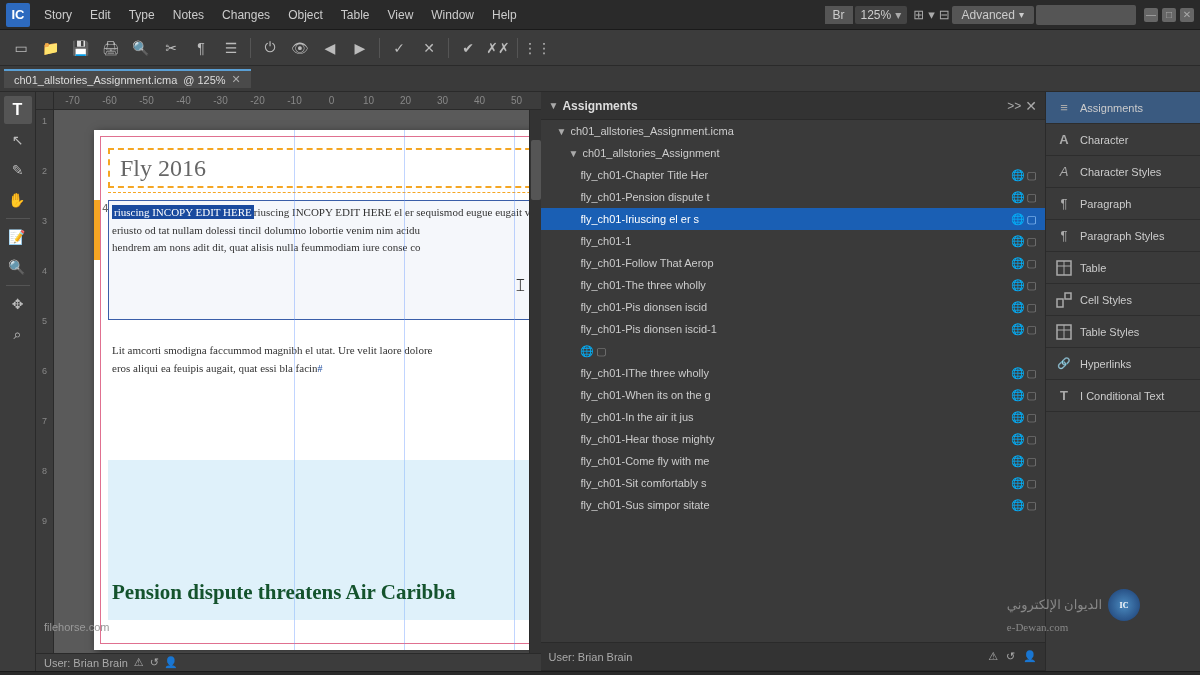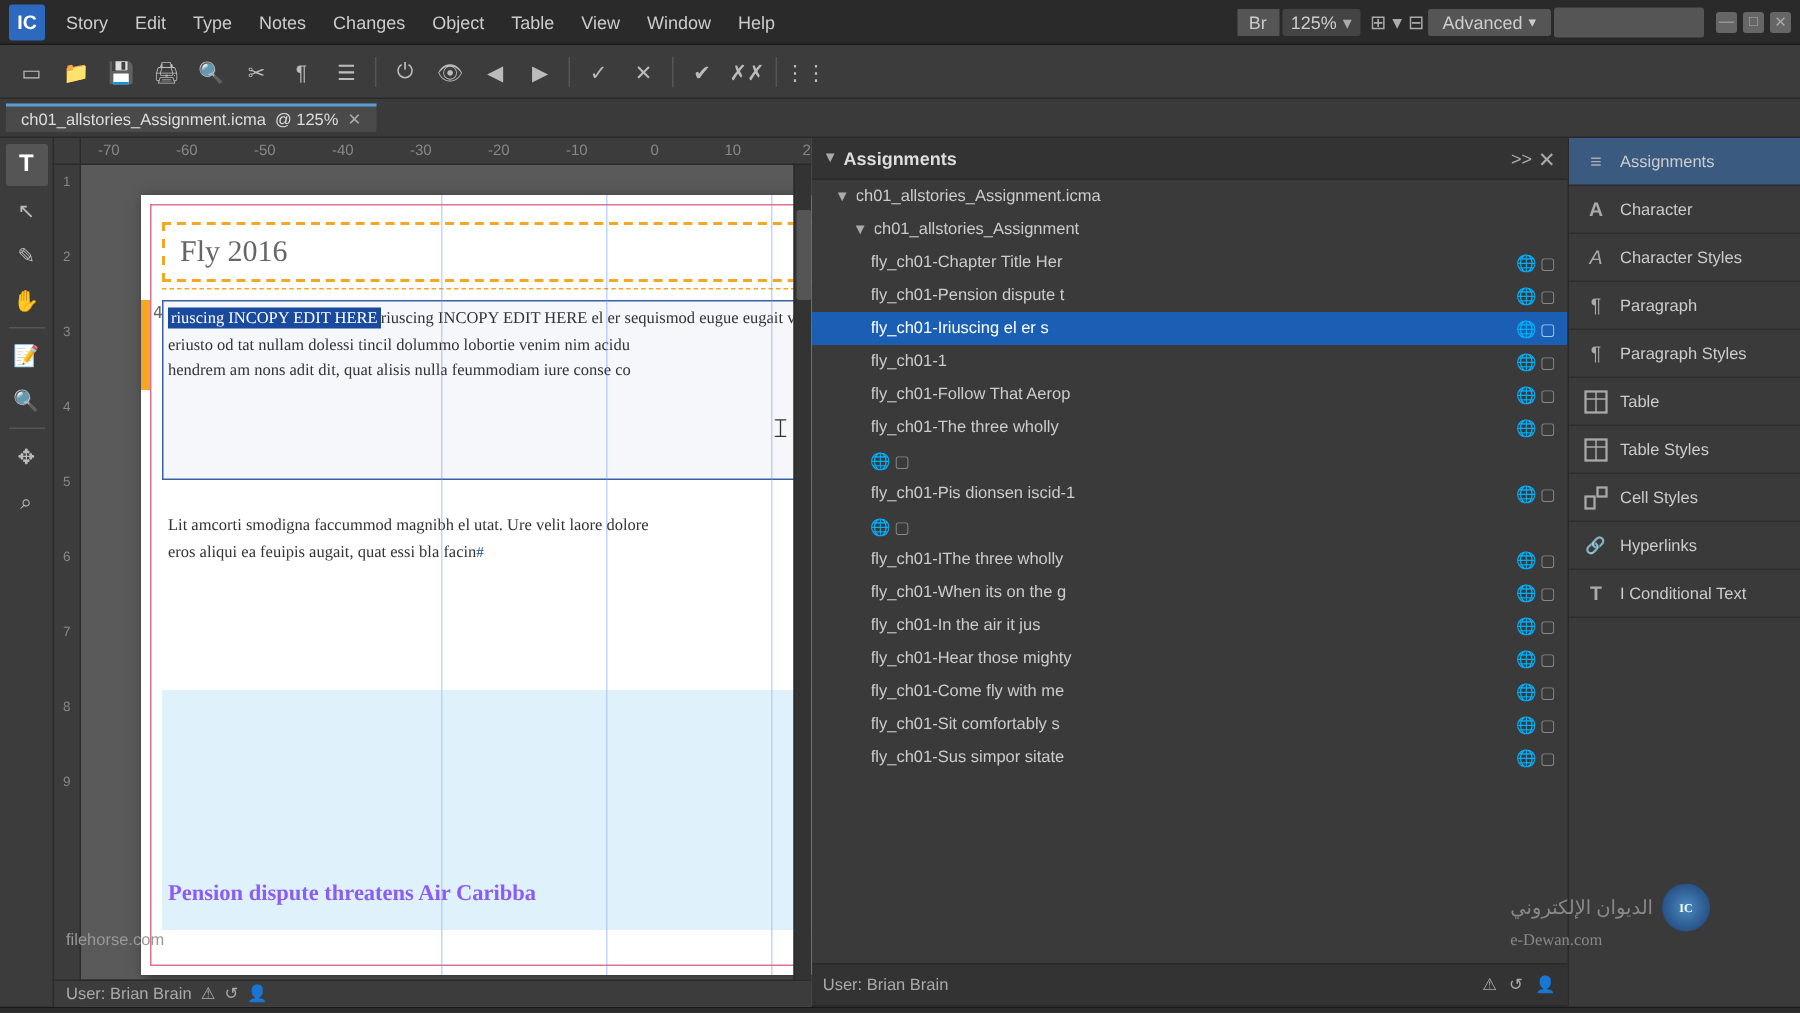--- a/index.html
+++ b/index.html
@@ -33,21 +33,21 @@
     
     #left-panel { width: 36px; background: #3c3c3c; border-right: 1px solid #2a2a2a; display: flex; flex-direction: column; align-items: center; padding: 4px 0; gap: 2px; }
     .lp-tool { width: 28px; height: 28px; display: flex; align-items: center; justify-content: center; color: #bbb; font-size: 14px; cursor: pointer; border-radius: 2px; }
     .lp-tool.active { background: #555; color: #fff; }
     .lp-sep { width: 24px; height: 1px; background: #555; margin: 2px 0; }
 
     
     #canvas-area { flex: 1; background: #5a5a5a; overflow: hidden; position: relative; }
     #ruler-h { height: 18px; background: #3c3c3c; border-bottom: 1px solid #2a2a2a; display: flex; align-items: center; padding-left: 18px; font-size: 10px; color: #888; position: relative; overflow: hidden; }
     #ruler-corner { position: absolute; left: 0; top: 0; width: 18px; height: 18px; background: #3c3c3c; border-right: 1px solid #2a2a2a; border-bottom: 1px solid #2a2a2a; }
-    #ruler-marks { display: flex; gap: 15px; padding-left: 0; }
+    #ruler-marks { display: flex; gap: 0; padding-left: 0; }
     .ruler-mark { width: 37px; text-align: center; font-size: 10px; color: #888; }
     #canvas-inner { display: flex; height: calc(100% - 18px); }
     #ruler-v { width: 18px; background: #3c3c3c; border-right: 1px solid #2a2a2a; display: flex; flex-direction: column; padding-top: 4px; font-size: 9px; color: #888; overflow: hidden; }
     .ruler-v-mark { height: 50px; display: flex; align-items: flex-start; justify-content: center; padding-top: 2px; writing-mode: horizontal-tb; font-size: 9px; color: #888; }
     #page-canvas { flex: 1; position: relative; overflow: hidden; background: #5a5a5a; }
 
     
     #page { position: absolute; top: 20px; left: 40px; width: 620px; height: 520px; background: #fff; box-shadow: 2px 2px 8px rgba(0,0,0,0.5); }
     #text-block { position: absolute; top: 120px; left: 10px; right: 10px; font-size: 12px; color: #333; line-height: 1.5; }
     #text-highlight { background: #3a5ea8; color: #fff; }
@@ -218,21 +218,21 @@
         <div class="ruler-v-mark">9</div>
       </div>
 
       <div id="page-canvas">
 
         <div id="page">
 
           <div style="position:absolute;top:6px;left:6px;right:6px;bottom:6px;border:1px solid #e07090;pointer-events:none;"></div>
 
           <div style="position:absolute;top:18px;left:14px;right:14px;height:40px;border:2px dashed #f5a623;display:flex;align-items:center;padding-left:10px;">
-            <span style="font-size:20px;color:#666;font-family:Georgia,serif;">Fly 2016</span>
+            <span style="font-size:24px;color:#666;font-family:Georgia,serif;">Fly 2016</span>
           </div>
 
           <div style="position:absolute;top:62px;left:14px;right:14px;height:0;border-top:1px dashed #f5a623;"></div>
 
           <div style="position:absolute;top:70px;left:0;width:6px;height:60px;background:#f5a623;"></div>
           <div style="position:absolute;top:70px;left:6px;font-size:11px;color:#666;font-family:monospace;padding:2px;">4</div>
 
           <div style="position:absolute;top:70px;left:14px;right:14px;height:120px;border:1px solid #3a5ea8;background:rgba(58,94,168,0.05);"></div>
 
           <div id="text-block" style="position:absolute;top:74px;left:18px;right:8px;font-size:11px;color:#333;line-height:1.6;font-family:'Times New Roman',serif;">
@@ -247,21 +247,21 @@
             <span>Lit amcorti smodigna faccummod magnibh el utat. Ure velit laore dolore</span><br>
             <span>eros aliqui ea feuipis augait, quat essi bla facin</span><span style="color:#1a4a9e;font-size:10px;">#</span>
           </div>
 
           <div class="col-guide" style="left:200px;background:rgba(100,150,255,0.4);"></div>
           <div class="col-guide" style="left:310px;background:rgba(100,150,255,0.4);"></div>
           <div class="col-guide" style="left:420px;background:rgba(100,150,255,0.4);"></div>
 
           <div style="position:absolute;bottom:30px;left:14px;right:14px;top:330px;background:rgba(150,210,240,0.3);"></div>
 
-          <div id="bottom-headline" style="position:absolute;bottom:45px;left:18px;right:8px;font-size:15px;font-weight:bold;color:#8b5cf6;font-family:'Times New Roman',serif;">Pension dispute threatens Air Caribba</div>
+          <div id="bottom-headline" style="position:absolute;bottom:45px;left:18px;right:8px;font-size:21px;font-weight:bold;color:#14532d;font-family:'Times New Roman',serif;">Pension dispute threatens Air Caribba</div>
         </div>
 
         <div id="v-scrollbar" style="position:absolute;top:0;right:0;width:12px;bottom:12px;background:#333;border-left:1px solid #2a2a2a;">
           <div style="width:10px;height:60px;background:#555;margin:30px 1px;border-radius:2px;"></div>
         </div>
       </div>
     </div>
 
     <div id="user-bar">
       <span>User: Brian Brain</span>
@@ -328,20 +328,21 @@
         </div>
       </div>
       <div class="tree-item tree-indent3">
         <span class="tree-label">fly_ch01-The three wholly</span>
         <div class="item-icons">
           <span>🌐</span>
           <span>▢</span>
         </div>
       </div>
       <div class="tree-item tree-indent3">
+        <span class="tree-label">fly_ch01-Pis dionsen iscid</span>
         <div class="item-icons">
           <span>🌐</span>
           <span>▢</span>
         </div>
       </div>
       <div class="tree-item tree-indent3">
         <span class="tree-label">fly_ch01-Pis dionsen iscid-1</span>
         <div class="item-icons">
           <span>🌐</span>
           <span>▢</span>
@@ -439,35 +440,35 @@
             <rect x="1" y="1" width="14" height="14" fill="none" stroke="#aaa" stroke-width="1.5"></rect>
             <line x1="1" y1="6" x2="15" y2="6" stroke="#aaa" stroke-width="1"></line>
             <line x1="8" y1="1" x2="8" y2="15" stroke="#aaa" stroke-width="1"></line>
           </svg>
       </div>
       <span class="style-label">Table</span>
     </div>
     <div class="style-panel-item">
       <div class="style-icon">
         <svg width="16" height="16" viewBox="0 0 16 16">
+            <rect x="1" y="7" width="6" height="8" fill="none" stroke="#aaa" stroke-width="1.5"></rect>
+            <rect x="9" y="1" width="6" height="6" fill="none" stroke="#aaa" stroke-width="1.5"></rect>
+          </svg>
+      </div>
+      <span class="style-label">Cell Styles</span>
+    </div>
+    <div class="style-panel-item">
+      <div class="style-icon">
+        <svg width="16" height="16" viewBox="0 0 16 16">
             <rect x="1" y="1" width="14" height="14" fill="none" stroke="#aaa" stroke-width="1.5"></rect>
             <line x1="1" y1="6" x2="15" y2="6" stroke="#aaa" stroke-width="1"></line>
             <line x1="8" y1="1" x2="8" y2="15" stroke="#aaa" stroke-width="1"></line>
           </svg>
       </div>
       <span class="style-label">Table Styles</span>
-    </div>
-    <div class="style-panel-item">
-      <div class="style-icon">
-        <svg width="16" height="16" viewBox="0 0 16 16">
-            <rect x="1" y="7" width="6" height="8" fill="none" stroke="#aaa" stroke-width="1.5"></rect>
-            <rect x="9" y="1" width="6" height="6" fill="none" stroke="#aaa" stroke-width="1.5"></rect>
-          </svg>
-      </div>
-      <span class="style-label">Cell Styles</span>
     </div>
     <div class="style-panel-item">
       <div class="style-icon" style="font-size:11px;">🔗</div>
       <span class="style-label">Hyperlinks</span>
     </div>
     <div class="style-panel-item">
       <div class="style-icon" style="font-weight:bold;">T</div>
       <span class="style-label">
         <span>I </span><span>Conditional Text</span>
       </span>

